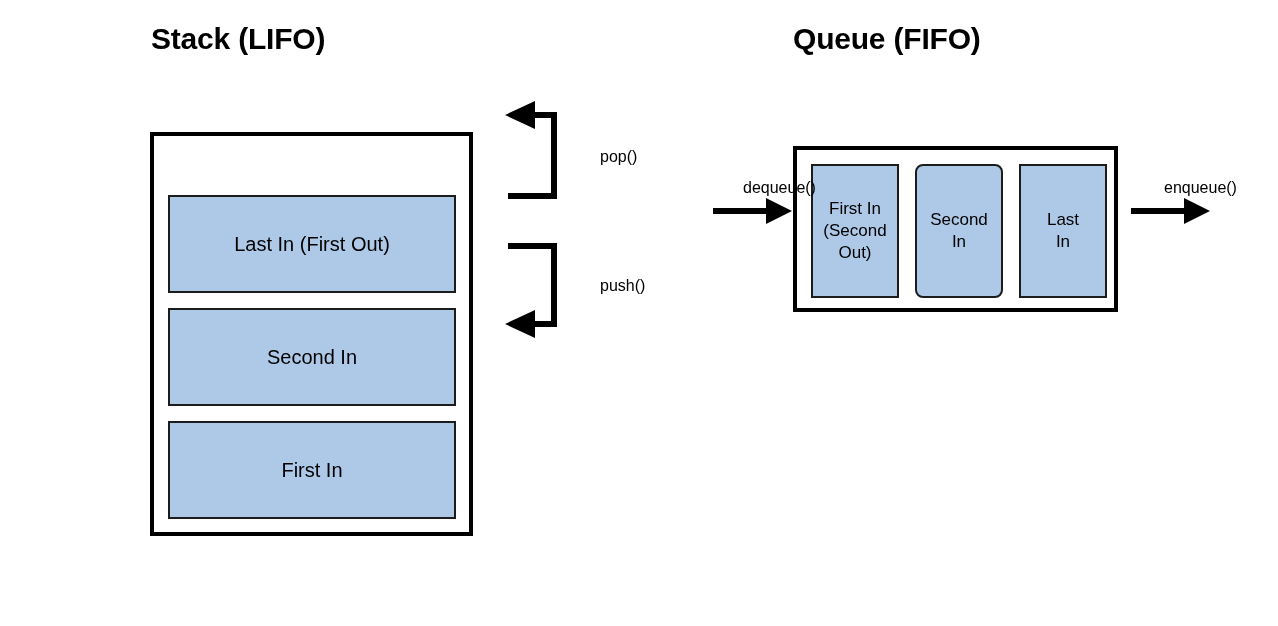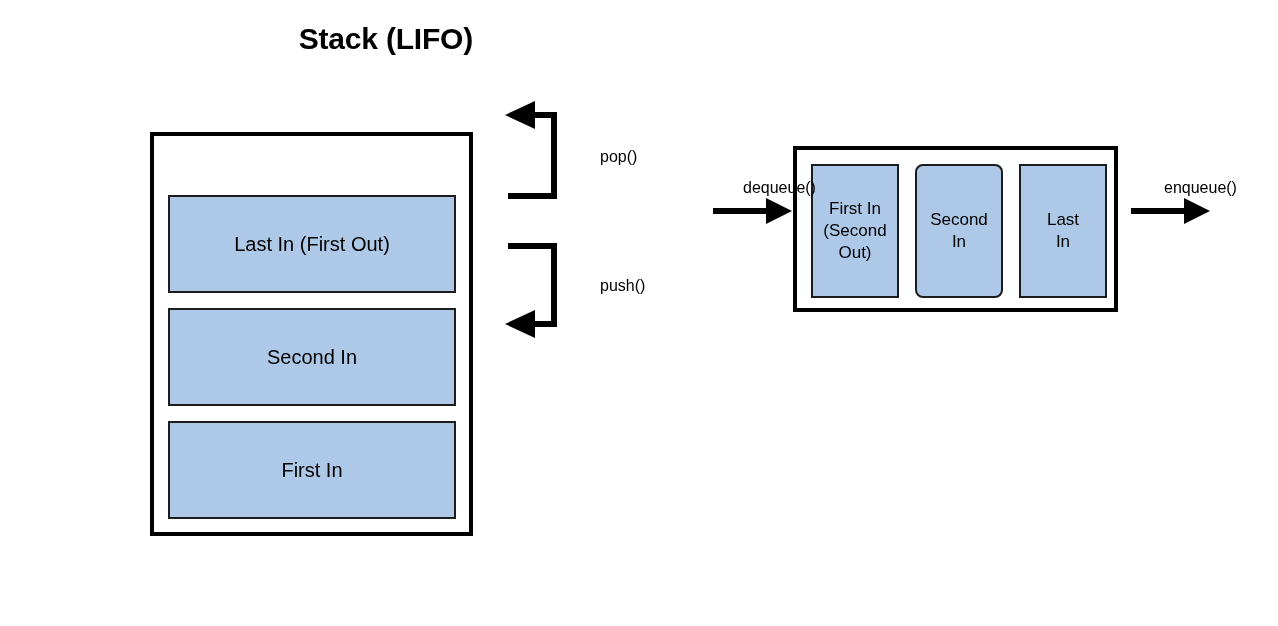--- a/index.html
+++ b/index.html
@@ -24,21 +24,21 @@
   }
 
   
   .diagram-title {
     position: absolute;
     font-weight: bold;
     font-size: 30px;
     line-height: 34px;
     letter-spacing: -0.2px;
     white-space: nowrap;
-    text-align: right;
+    text-align: left;
     color: #000000;
   }
   #stack-title {
     left: 151px;
     top: 22px;
     width: 322px;
   }
   #queue-title {
     left: 793px;
     top: 22px;
@@ -150,20 +150,21 @@
 
     <div class="stack-item" id="stack-item-2">
       <span>First In</span>
     </div>
   </div>
 
   <div class="op-label" id="pop-label">pop()</div>
 
   <div class="op-label" id="push-label">push()</div>
 
+  <div class="diagram-title" id="queue-title">Queue (FIFO)</div>
 
   <div class="container-box" id="queue-container">
 
     <div class="queue-item" id="queue-item-0">
       <span>
         <span>First In</span><br>
         <span>(Second Out)</span>
       </span>
     </div>
 

